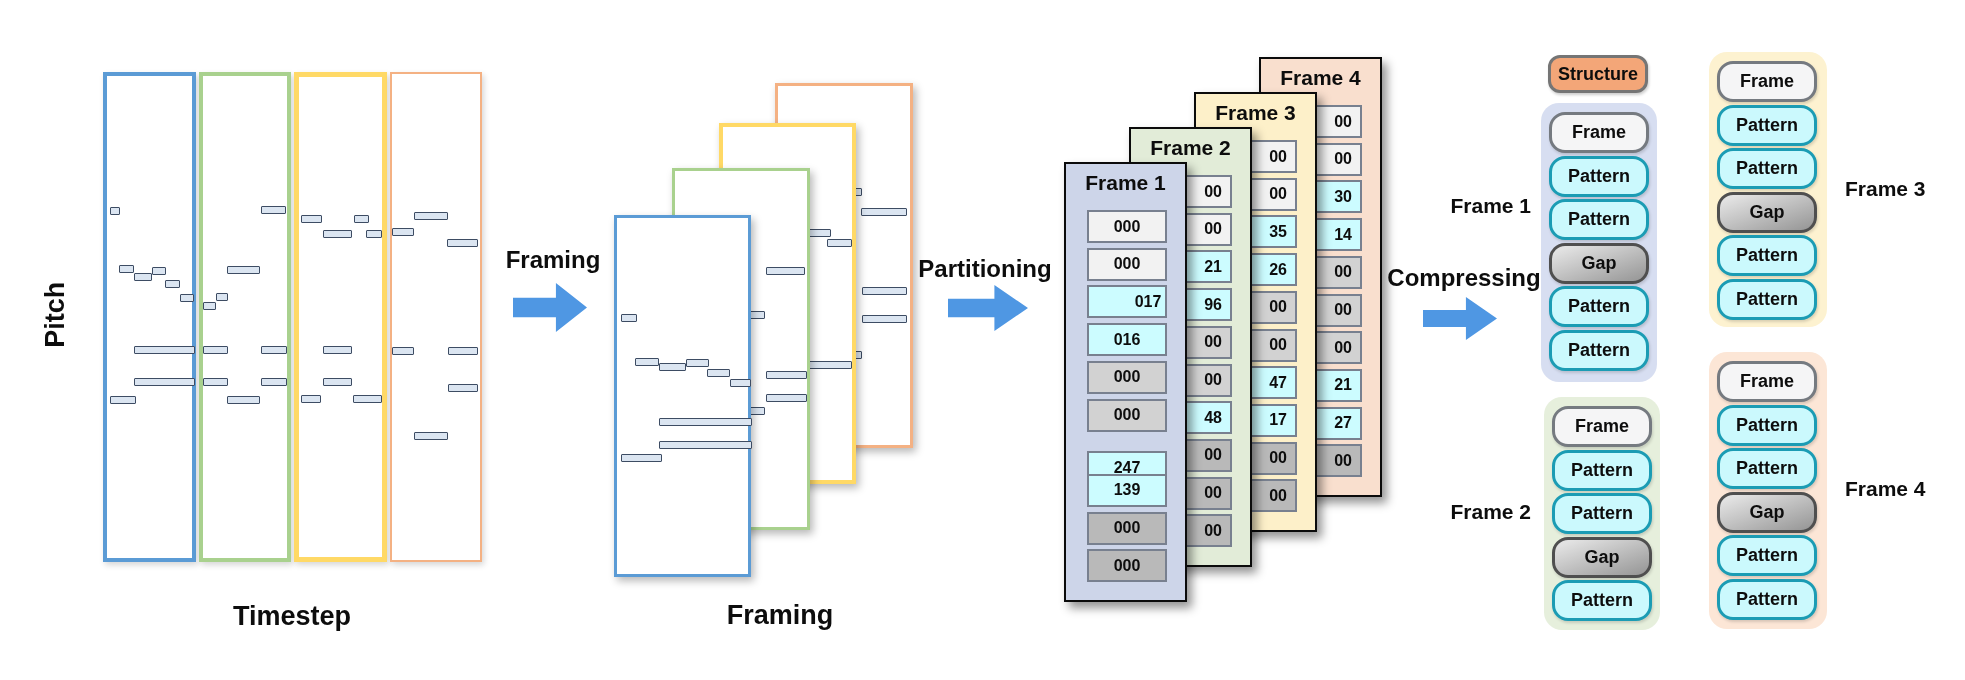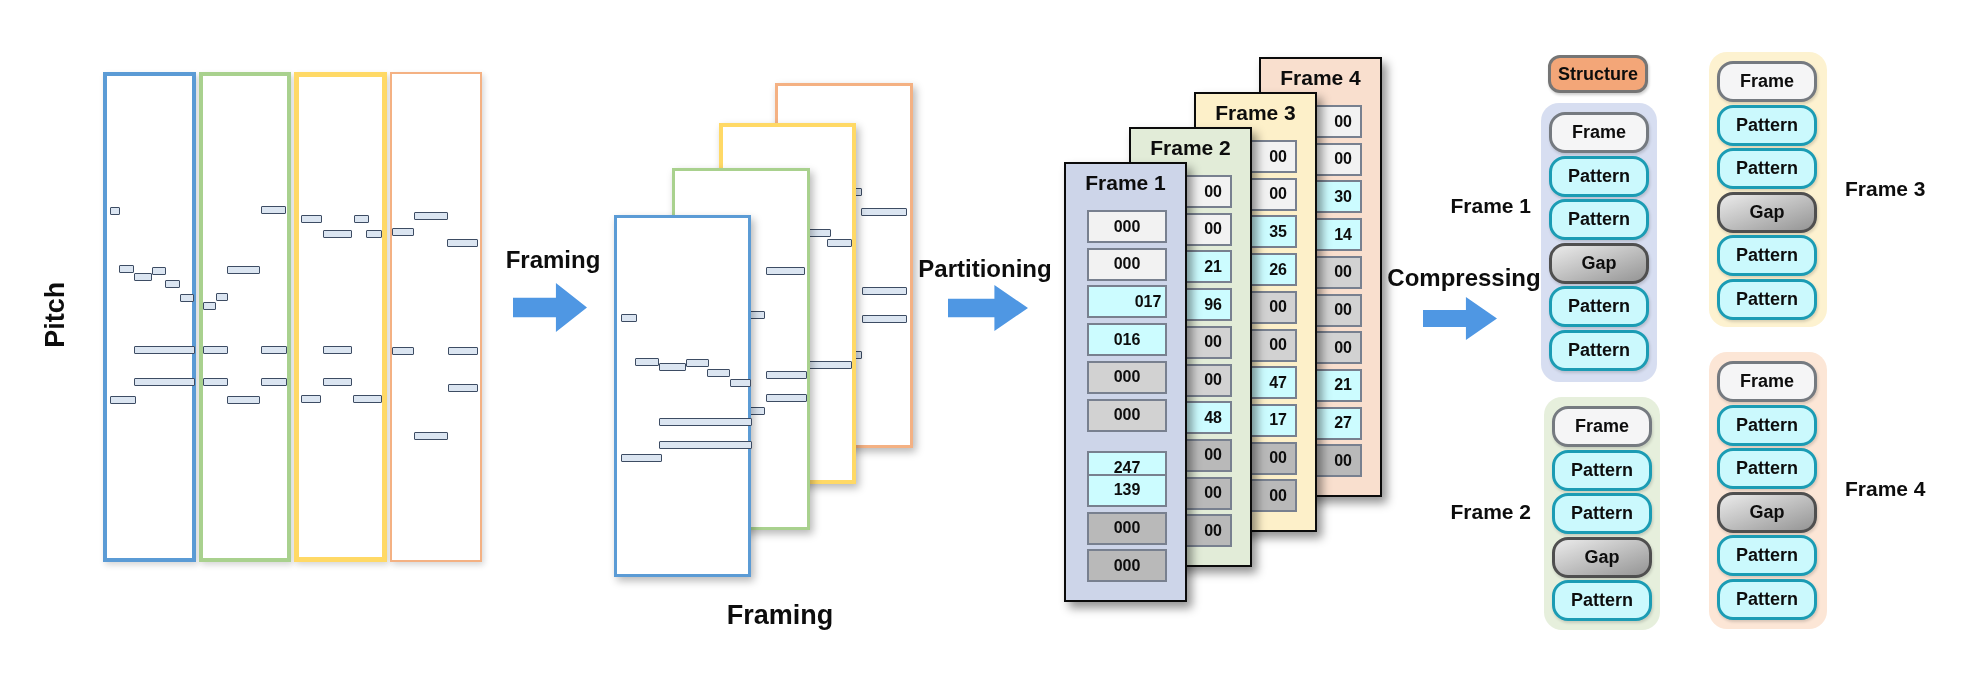--- a/index.html
+++ b/index.html
@@ -28,20 +28,21 @@
   .chip-gap{background:linear-gradient(160deg,var(--gap-top) 10%,var(--gap-bottom) 95%);border:3px solid var(--gap-border);}
   .chip-structure{position:absolute;left:1548px;top:55px;width:100px;height:38px;border-radius:12px;background:var(--structure-bg);border:3px solid var(--structure-border);display:flex;align-items:center;justify-content:center;font-size:18px;box-sizing:border-box;box-shadow:1px 2px 3px rgba(0,0,0,.2);}
   .glabel{position:absolute;font-size:21px;line-height:24px;}
 </style>
 </head>
 <body>
 
 <div class="canvas">
 
   <div class="lbl axis pitch" style="left:26px;top:303px;width:60px;">Pitch</div>
+  <div class="lbl axis" style="left:192px;top:602px;width:200px;">Timestep</div>
 
   <div id="piano-roll">
       <div class="panel" style="left: 103px; top: 72px; width: 93px; height: 490px; border: 4px solid rgb(91, 155, 213);">
         <div class="note" style="left: 3.2%; top: 27.1%; width: 11.8%;"></div>
         <div class="note" style="left: 14%; top: 39.2%; width: 18.3%;"></div>
         <div class="note" style="left: 32.3%; top: 40.8%; width: 20.4%;"></div>
         <div class="note" style="left: 52.7%; top: 39.6%; width: 17.2%;"></div>
         <div class="note" style="left: 68.8%; top: 42.4%; width: 17.2%;"></div>
         <div class="note" style="left: 86%; top: 45.3%; width: 16%;"></div>
         <div class="note" style="left: 32.3%; top: 56.1%; width: 71%;"></div>

